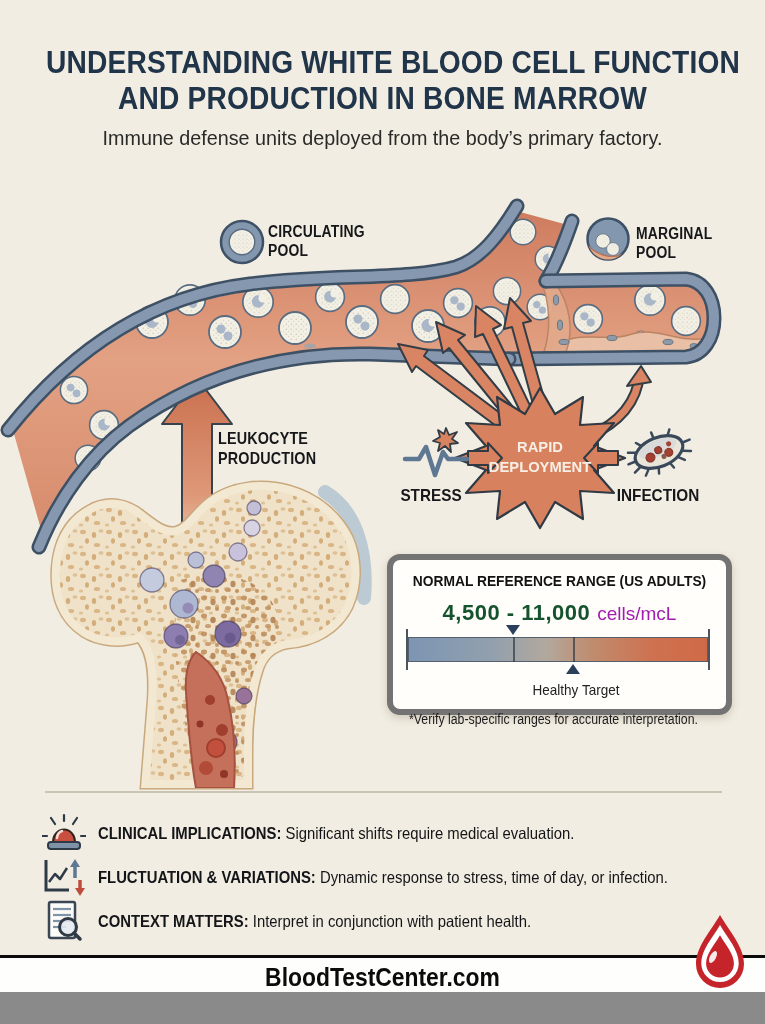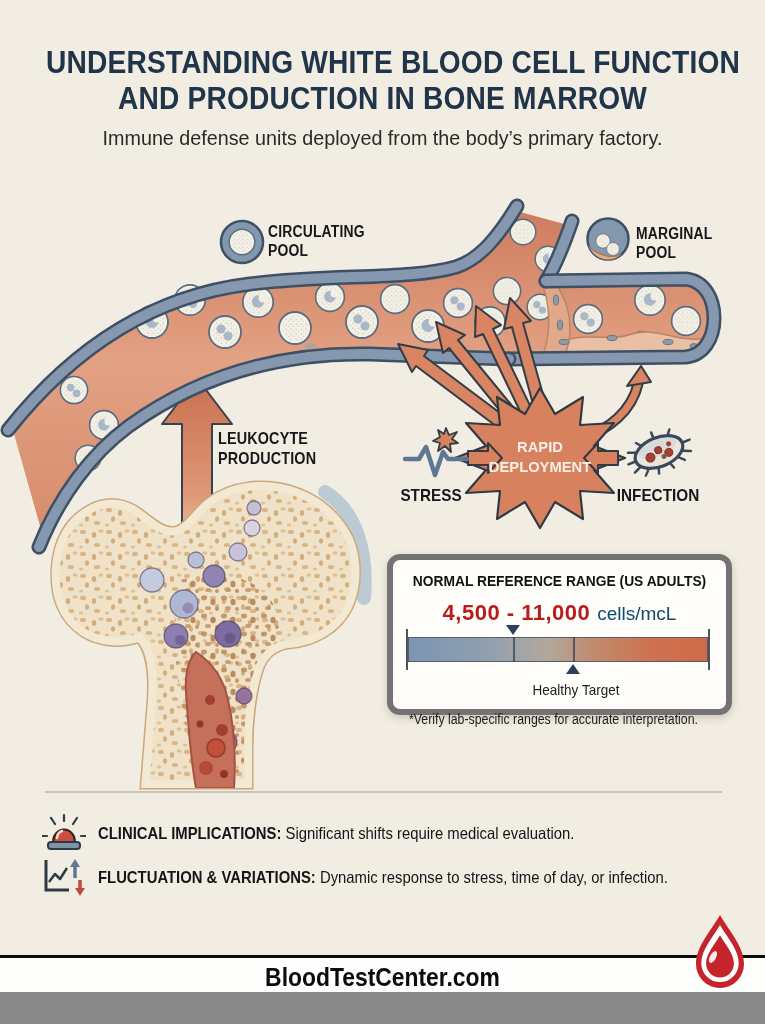--- a/index.html
+++ b/index.html
@@ -21,22 +21,22 @@
        text-align:center;transform:scaleX(.9);transform-origin:center top;}
   .lbl-burst{position:absolute;z-index:3;font-weight:bold;font-size:15.5px;line-height:1.28;
        color:#F7EFE5;text-align:center;white-space:pre-line;transform:scaleX(.95);transform-origin:center top;}
 
   
   .card{position:absolute;left:387px;top:554px;width:333px;height:149px;background:#FFFEFB;
         border:6px solid #737373;border-radius:13px;box-shadow:0 3px 8px rgba(110,100,80,.28);z-index:3;}
   .card-title{position:absolute;top:12px;left:0;width:100%;text-align:center;font-weight:bold;
         font-size:15px;color:#121212;transform:scaleX(.92);white-space:nowrap;}
   .range-line{position:absolute;top:40px;left:0;width:100%;text-align:center;white-space:nowrap;}
-  .range-val{font-weight:bold;font-size:22px;color:#b91c1c;letter-spacing:.5px;}
-  .range-unit{font-size:19px;color:#0c4a6e;margin-left:7px;}
+  .range-val{font-weight:bold;font-size:22px;color:#14532d;letter-spacing:.5px;}
+  .range-unit{font-size:19px;color:#a21caf;margin-left:7px;}
   .bar-wrap{position:absolute;left:15px;right:18px;top:77px;height:25px;}
   .bar{position:absolute;inset:0;border:1.5px solid #55606C;box-sizing:border-box;
        background:linear-gradient(90deg,#7C95B3 0%,#92A0AD 28%,#B2A89D 46%,#C08B6D 62%,#CE7150 82%,#D06A46 100%);}
   .bar-wrap::before,.bar-wrap::after{content:"";position:absolute;top:-8px;bottom:-8px;width:2px;background:#4A5560;}
   .bar-wrap::before{left:-2px;} .bar-wrap::after{right:-2px;}
   .divline{position:absolute;top:0;bottom:0;width:2px;background:rgba(47,58,70,.7);}
   .marker-top{position:absolute;top:-12px;left:35%;margin-left:-7px;width:0;height:0;
        border-left:7px solid transparent;border-right:7px solid transparent;border-top:10px solid #2A405B;}
   .marker-bot{position:absolute;bottom:-12px;left:55%;margin-left:-7px;width:0;height:0;
        border-left:7px solid transparent;border-right:7px solid transparent;border-bottom:10px solid #2A405B;}
@@ -330,20 +330,34 @@
       <svg class="kp-icon" viewBox="0 0 44 42">
         <path d="M4,4 V34 H27" fill="none" stroke="#2E3A46" stroke-width="3"></path>
         <polyline points="7,26 13,18 18,23 25,12" fill="none" stroke="#2E3A46" stroke-width="2.5" stroke-linejoin="round"></polyline>
         <line x1="33" y1="22" x2="33" y2="9" stroke="#5E7893" stroke-width="3.5"></line>
         <path d="M33,3 L28,11 L38,11 Z" fill="#5E7893"></path>
         <line x1="38" y1="24" x2="38" y2="33" stroke="#BF4B3C" stroke-width="3.5"></line>
         <path d="M38,40 L33,32 L43,32 Z" fill="#BF4B3C"></path>
       </svg>
       <div class="kp-text"><b>FLUCTUATION &amp; VARIATIONS:</b><span> Dynamic response to stress, time of day, or infection.</span></div>
     </div>
+    <div class="kp">
+      <svg class="kp-icon" viewBox="0 0 44 42">
+        <rect x="7" y="2" width="26" height="36" rx="2" fill="#FDFCF8" stroke="#3A4654" stroke-width="2.5"></rect>
+        <g stroke="#7E93A8" stroke-width="2.2">
+          <line x1="11" y1="9" x2="29" y2="9"></line>
+            <line x1="11" y1="15" x2="29" y2="15"></line>
+          <line x1="11" y1="21" x2="29" y2="21"></line>
+            <line x1="11" y1="27" x2="24" y2="27"></line>
+        </g>
+        <circle cx="26" cy="27" r="8.5" fill="rgba(226,233,240,.88)" stroke="#2E3A46" stroke-width="3"></circle>
+        <line x1="32" y1="33" x2="38" y2="39" stroke="#2E3A46" stroke-width="3.5" stroke-linecap="round"></line>
+      </svg>
+      <div class="kp-text"><b>CONTEXT MATTERS:</b><span> Interpret in conjunction with patient health.</span></div>
+    </div>
   </div>
 
   <div class="fline" style="top:955px;"></div>
   <div class="fband"></div>
   <div class="site">BloodTestCenter.com</div>
   <div class="fline" style="top:996px;"></div>
   <div class="bstrip"></div>
 
   <svg class="droplogo" viewBox="0 0 58 78">
     <path d="M29,2 C39,19 53,34 53,51 A24,24 0 0 1 5,51 C5,34 19,19 29,2 Z" fill="#C5242B"></path>

